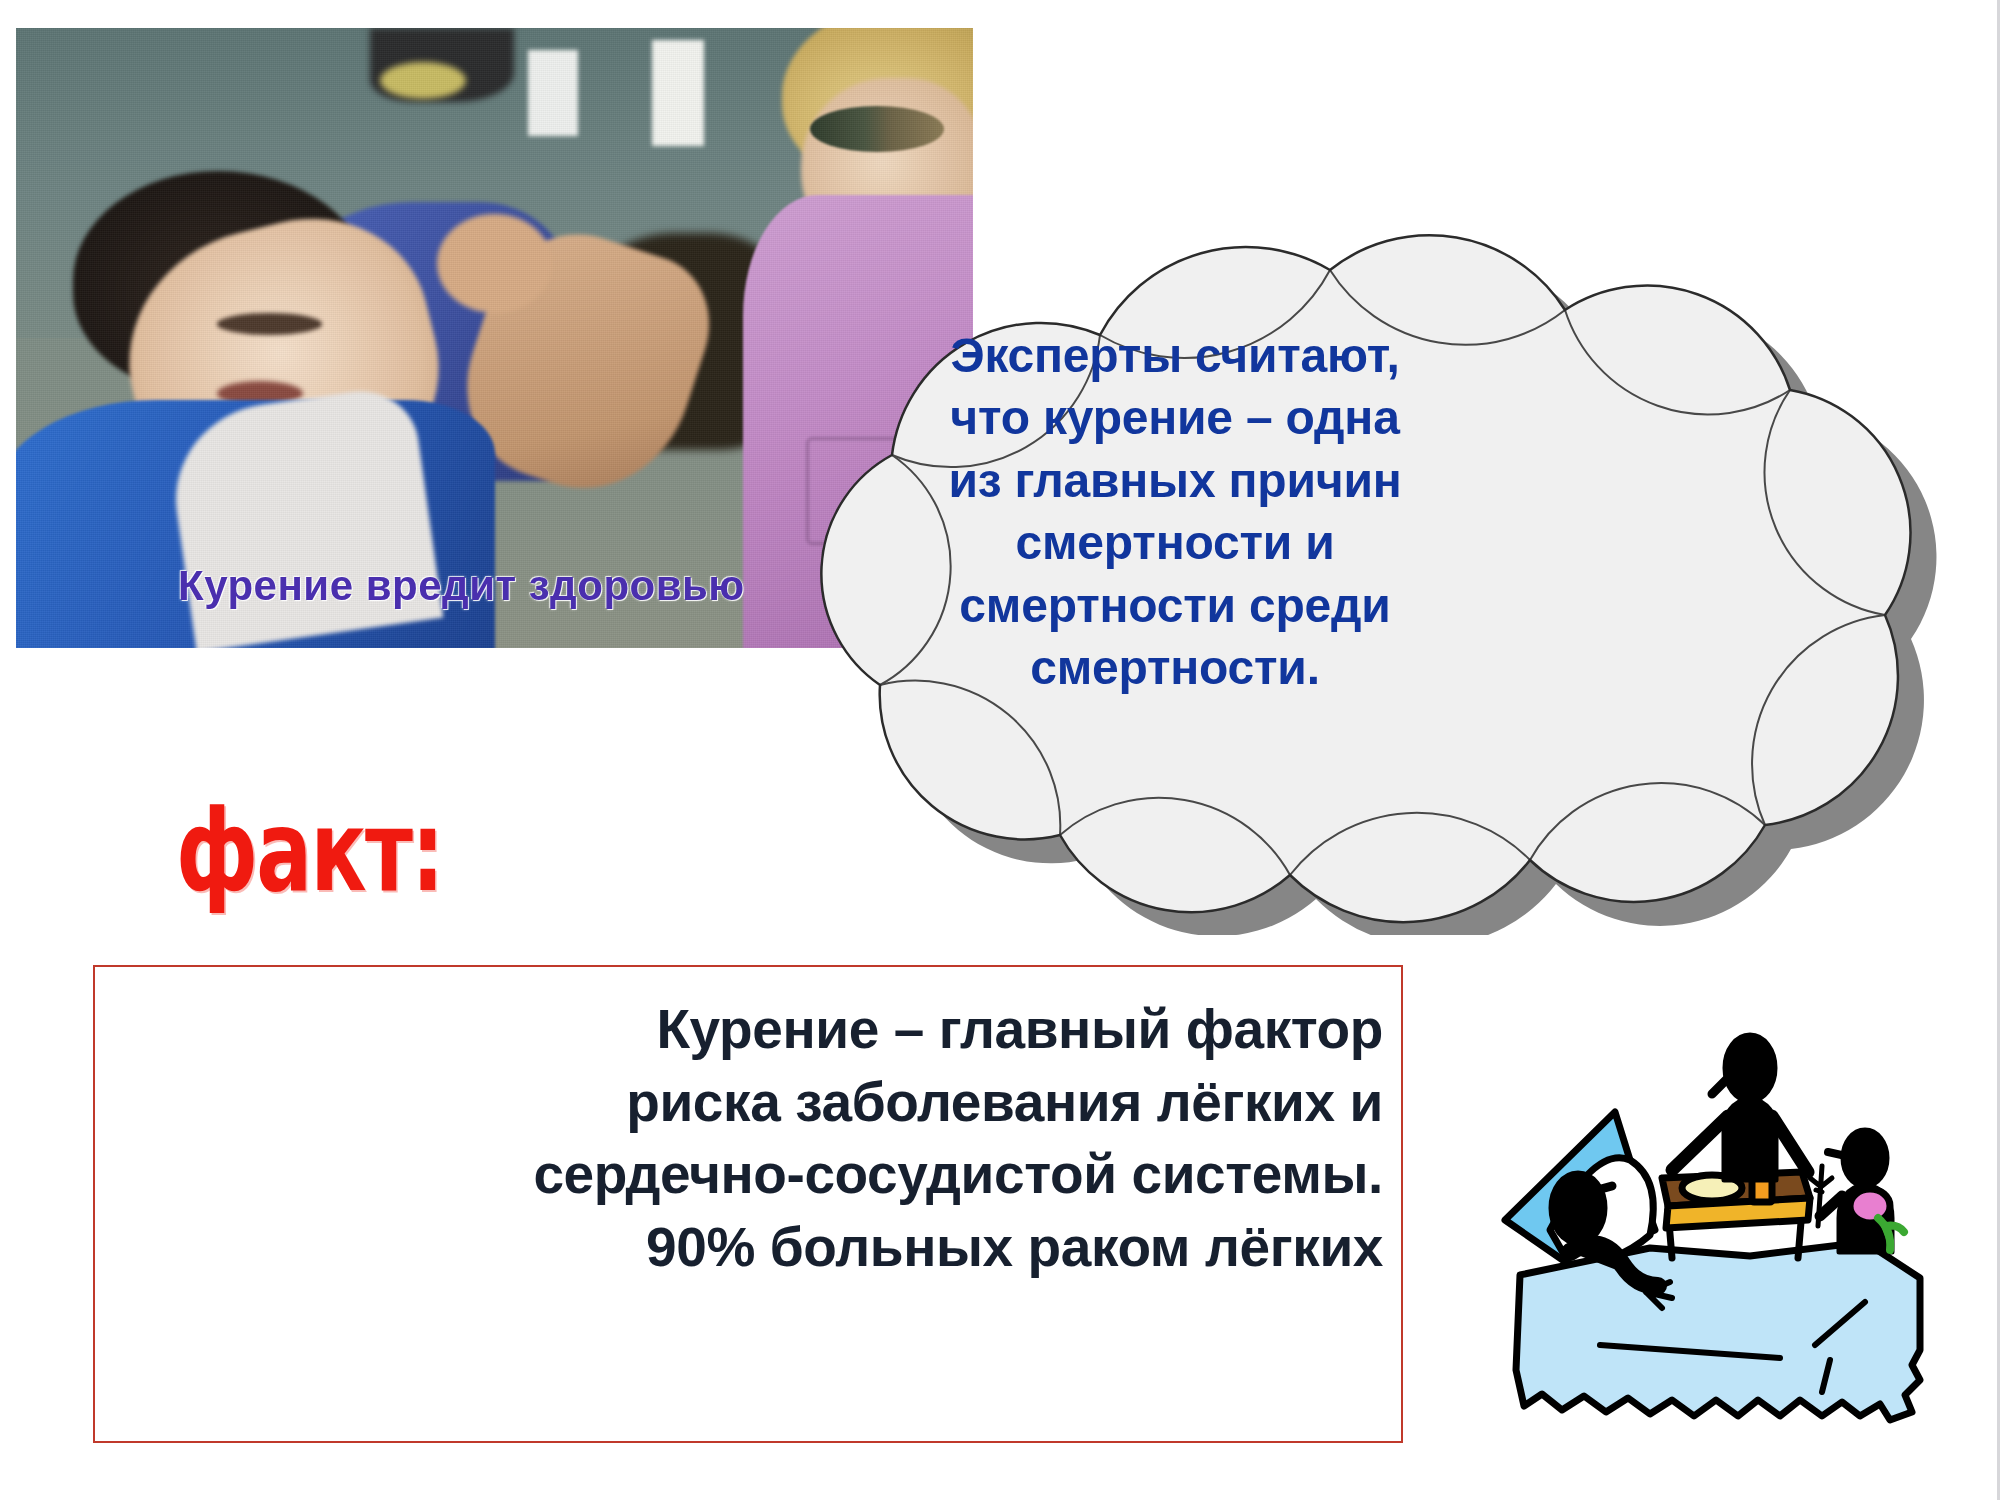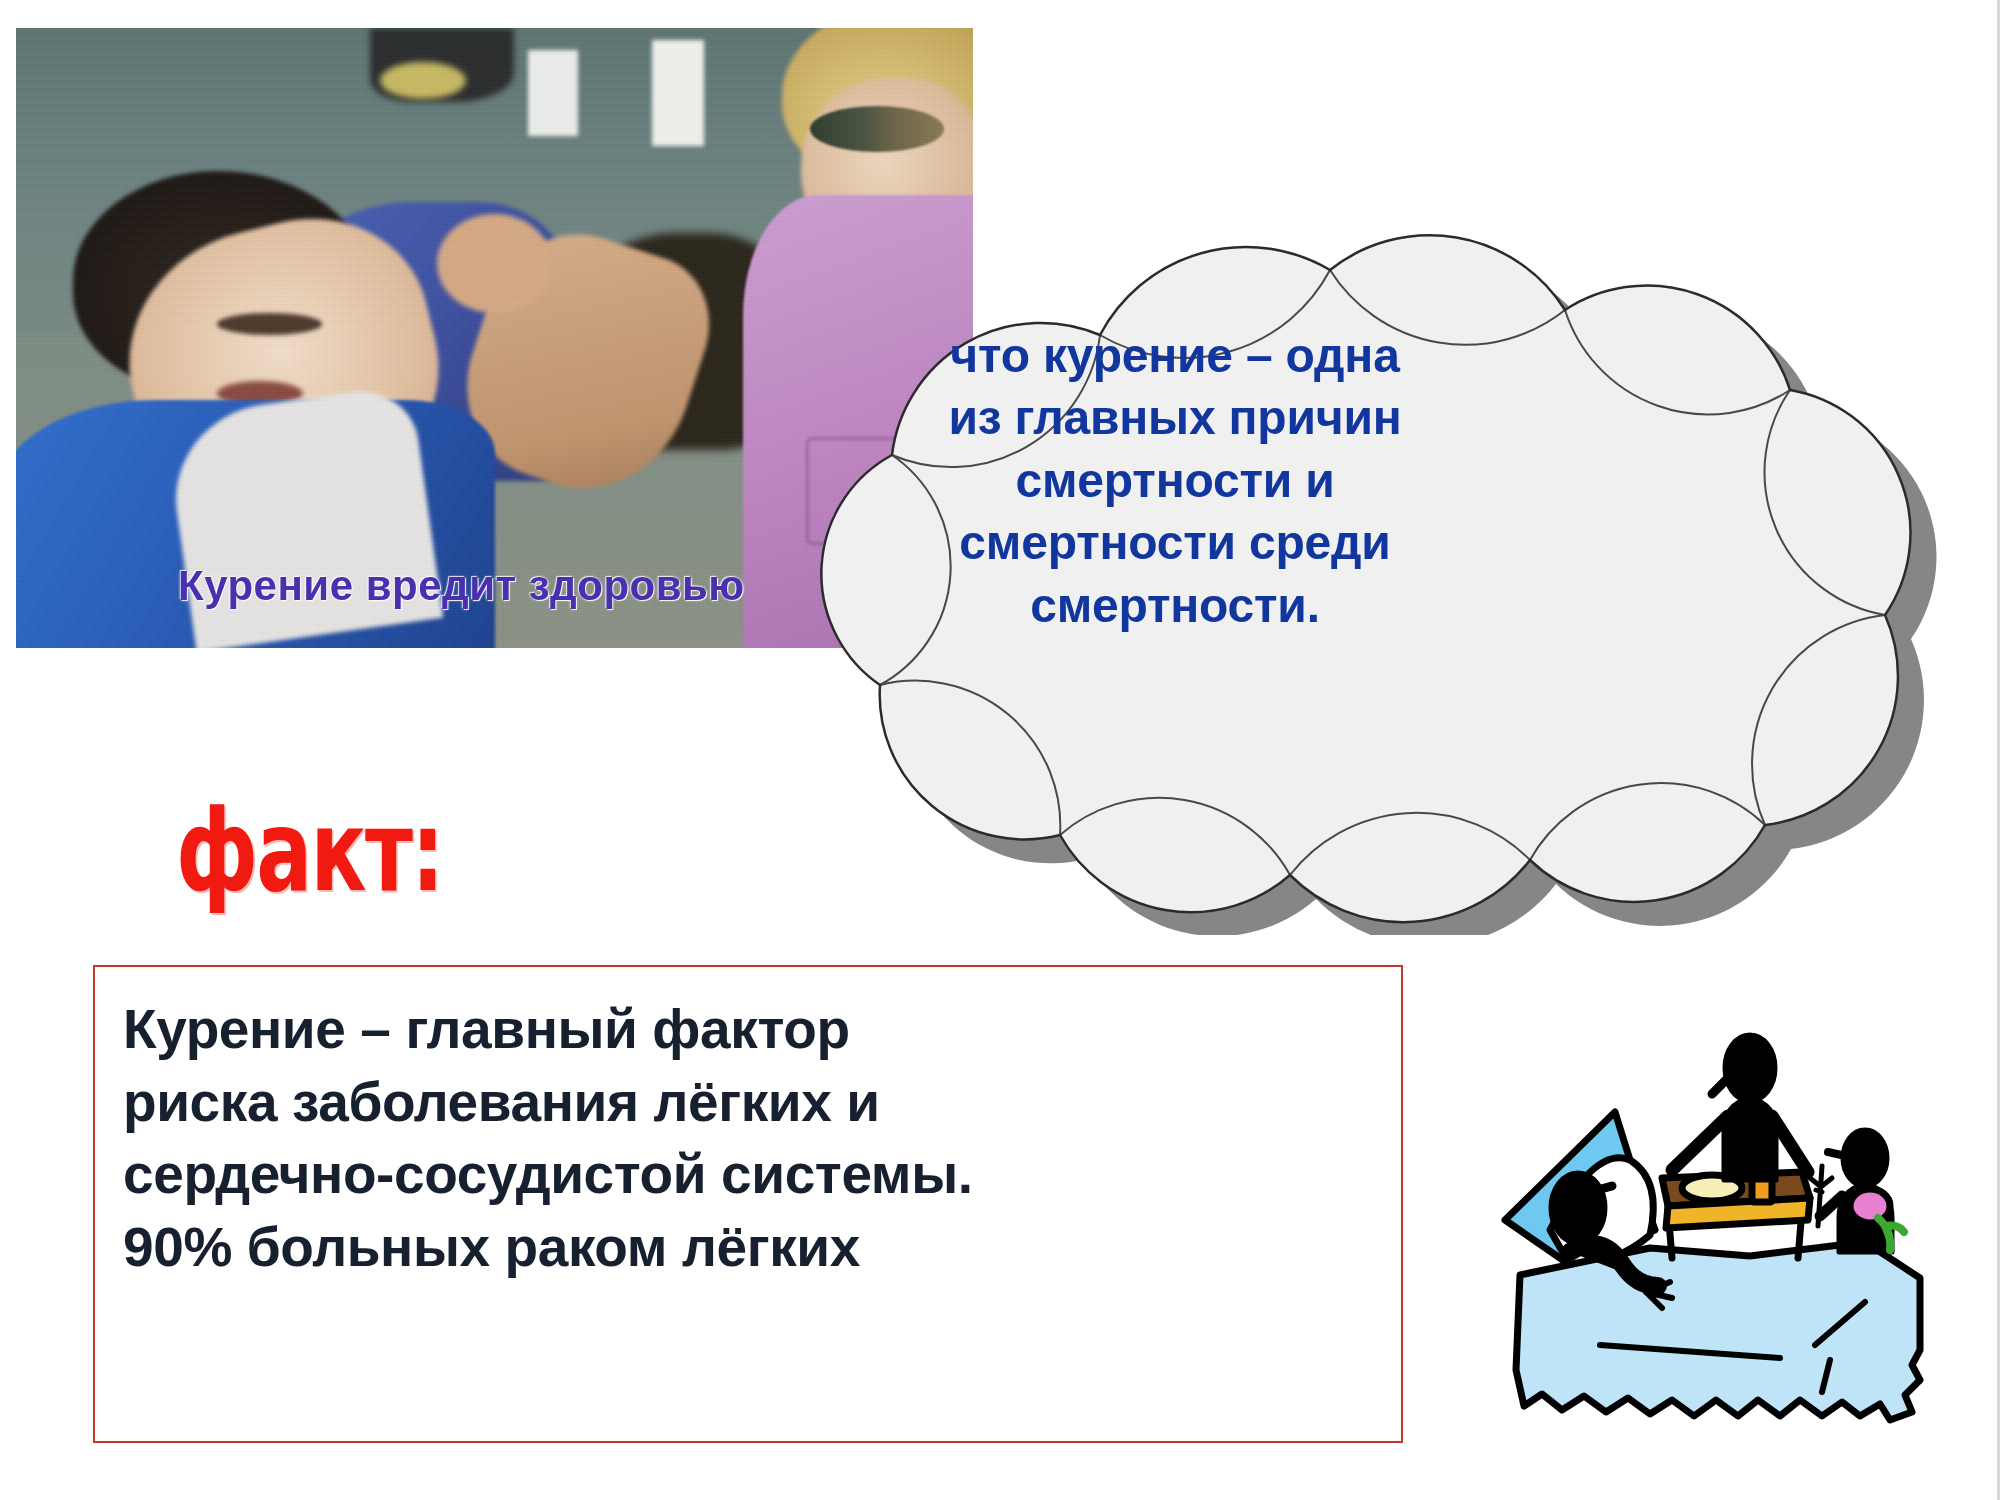--- a/index.html
+++ b/index.html
@@ -213,20 +213,21 @@
   }
 
   
   .fact-box {
     position: absolute;
     left: 93px; top: 965px;
     width: 1310px; height: 478px;
     border: 2px solid #c0392b;
     box-sizing: border-box;
     background: transparent;
+    text-align: right;
   }
   .fact-box p {
     margin: 0;
     padding: 26px 18px 0 28px;
     font-family: "Liberation Sans", sans-serif;
     font-weight: bold;
     font-size: 55px;
     line-height: 1.32;
     color: #17202f;
     letter-spacing: -0.4px;
@@ -307,20 +308,21 @@
         <path d="M 1255 400 A 150 150 0 0 0 1135 610"></path>
         <path d="M 1135 610 A 150 150 0 0 0 900 645"></path>
         <path d="M 900 645 A 160 160 0 0 0 660 660"></path>
         <path d="M 660 660 A 150 150 0 0 0 430 620"></path>
         <path d="M 430 620 A 145 145 0 0 0 250 470"></path>
         <path d="M 250 470 A 135 135 0 0 0 262 240"></path>
       </g>
     </svg>
 
     <div class="cloud-text">
+      <div>Эксперты считают,</div>
       <div>что курение – одна</div>
       <div>из главных причин</div>
       <div>смертности и</div>
       <div>смертности среди</div>
       <div>смертности.</div>
     </div>
   </div>
 
   <div class="fact-title">факт:</div>
 

